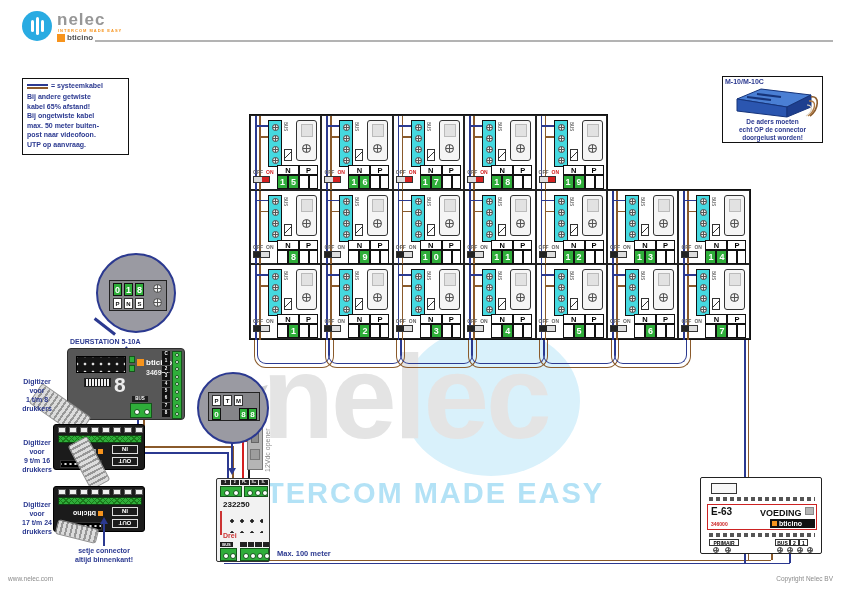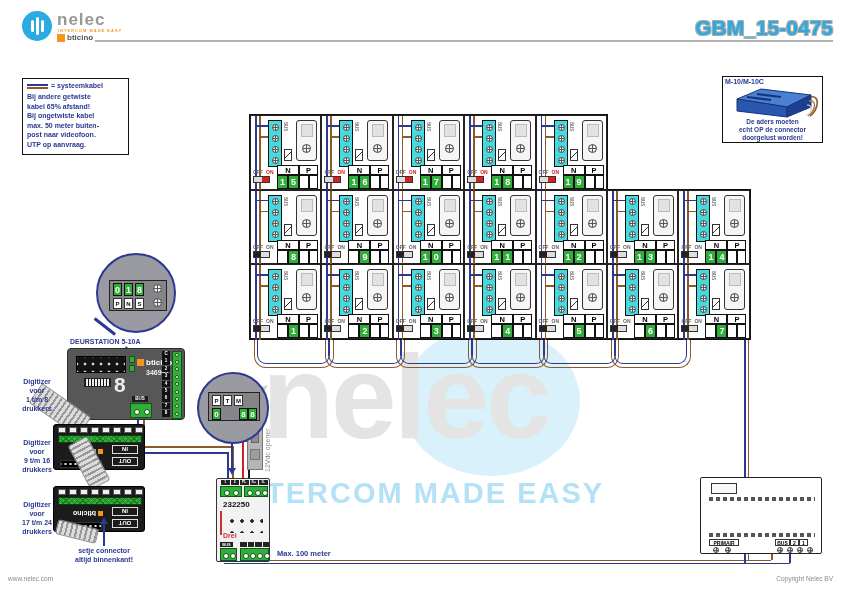--- a/index.html
+++ b/index.html
@@ -637,22 +637,20 @@
     <span class="abs" style="left:9px;top:9px;width:3px;height:12px;background:#fff;border-radius:2px;"></span>
     <span class="abs" style="left:14px;top:6px;width:3px;height:18px;background:#fff;border-radius:2px;"></span>
     <span class="abs" style="left:19px;top:9px;width:3px;height:12px;background:#fff;border-radius:2px;"></span>
   </div>
   <div class="abs" style="left:57px;top:10px;font-size:17px;font-weight:bold;color:#979797;letter-spacing:1px;">nelec</div>
   <div class="abs" style="left:58px;top:28px;font-size:4px;font-weight:bold;color:#f7941d;letter-spacing:1px;">INTERCOM MADE EASY</div>
   <div class="abs" style="left:57px;top:34px;">
     <span class="abs" style="left:0;top:0;width:8px;height:8px;background:#f7941d;"></span>
     <span class="abs" style="left:10px;top:-1px;font-size:8px;font-weight:bold;color:#555;">bticino</span>
   </div>
-  <div class="abs" style="left:520px;top:16px;width:313px;text-align:right;font-size:21px;font-weight:bold;color:#29abe2;
-              text-shadow:-1px -1px 0 #ababab,1px 1px 0 #ababab,-1px 1px 0 #ababab,1px -1px 0 #ababab;">GBM_15-0475</div>
 
   <div class="abs" style="left:22px;top:78px;width:107px;height:77px;border:1.5px solid #111;background:#fff;padding:3px 2px 0 4px;">
     <div style="position:relative;height:10px;">
       <span class="abs" style="left:0;top:2px;width:21px;height:2px;background:#2b3990;"></span>
       <span class="abs" style="left:0;top:5px;width:21px;height:2px;background:#8a5a2b;"></span>
       <span class="abs bluetxt" style="left:24px;top:0;font-size:7px;">= systeemkabel</span>
     </div>
     <div class="bluetxt" style="font-size:7px;line-height:9.5px;">Bij andere getwiste</div>
     <div class="bluetxt" style="font-size:7px;line-height:9.5px;">kabel 65% afstand!</div>
     <div class="bluetxt" style="font-size:7px;line-height:9.5px;">Bij ongetwiste kabel</div>
@@ -850,20 +848,30 @@
   <div style="position: absolute; box-sizing: border-box; left: 4px; top: 1px; width: 8.5px; height: 5px; background: rgb(34, 34, 34); color: rgb(255, 255, 255); font-size: 3.5px; font-weight: bold; text-align: center; line-height: 5px;">1</div>
       <div style="position: absolute; box-sizing: border-box; left: 13.5px; top: 1px; width: 8.5px; height: 5px; background: rgb(34, 34, 34); color: rgb(255, 255, 255); font-size: 3.5px; font-weight: bold; text-align: center; line-height: 5px;">2</div>
       <div style="position: absolute; box-sizing: border-box; left: 23px; top: 1px; width: 8.5px; height: 5px; background: rgb(34, 34, 34); color: rgb(255, 255, 255); font-size: 3.5px; font-weight: bold; text-align: center; line-height: 5px;">PL</div>
       <div style="position: absolute; box-sizing: border-box; left: 32.5px; top: 1px; width: 8.5px; height: 5px; background: rgb(34, 34, 34); color: rgb(255, 255, 255); font-size: 3.5px; font-weight: bold; text-align: center; line-height: 5px;">S+</div>
       <div style="position: absolute; box-sizing: border-box; left: 42px; top: 1px; width: 8.5px; height: 5px; background: rgb(34, 34, 34); color: rgb(255, 255, 255); font-size: 3.5px; font-weight: bold; text-align: center; line-height: 5px;">S-</div>
     </div>
 
   <div class="abs" style="left:700px;top:477px;width:122px;height:77px;background:#fff;border:1.5px solid #222;border-radius:2px;">
     <div class="whitebox" style="left:10px;top:5px;width:26px;height:11px;background:#f8f8f8;"></div>
     <div class="vent" style="left:8px;top:19px;width:106px;"></div>
+    <div class="abs" style="left:6px;top:26px;width:110px;height:26px;border:1.5px solid #cc2222;background:#fff;">
+      <span class="abs" style="left:3px;top:1px;font-size:10px;font-weight:bold;color:#111;">E-63</span>
+      <span class="abs" style="left:52px;top:3px;font-size:9px;font-weight:bold;color:#111;">VOEDING</span>
+      <span class="abs" style="left:3px;top:16px;font-size:5px;font-weight:bold;color:#cc2222;">346000</span>
+      <span class="abs" style="left:97px;top:2px;width:9px;height:8px;background:#b5b5b5;border:1px solid #888;"></span>
+      <span class="abs" style="left:62px;top:14px;width:45px;height:9px;background:#111;">
+        <span class="abs" style="left:2px;top:2px;width:5px;height:5px;background:#f7941d;"></span>
+        <span class="abs" style="left:9px;top:0.5px;font-size:7px;font-weight:bold;color:#fff;">bticino</span>
+      </span>
+    </div>
     <div class="vent" style="left:8px;top:55px;width:106px;"></div>
     <div class="whitebox" style="left:8px;top:61px;width:30px;height:7px;font-size:5px;font-weight:bold;line-height:7px;">PRIMAIR</div>
     <span class="screw" style="left:12px;top:69px;width:6px;height:6px;"></span>
     <span class="screw" style="left:24px;top:69px;width:6px;height:6px;"></span>
     <div class="whitebox" style="left:74px;top:61px;width:15px;height:7px;font-size:5px;font-weight:bold;line-height:7px;">BUS</div>
     <div class="whitebox" style="left:89px;top:61px;width:9px;height:7px;font-size:5px;font-weight:bold;line-height:7px;">2</div>
     <div class="whitebox" style="left:98px;top:61px;width:9px;height:7px;font-size:5px;font-weight:bold;line-height:7px;">1</div>
     <span class="screw" style="left:76px;top:69px;width:6px;height:6px;"></span>
     <span class="screw" style="left:86px;top:69px;width:6px;height:6px;"></span>
     <span class="screw" style="left:96px;top:69px;width:6px;height:6px;"></span>

